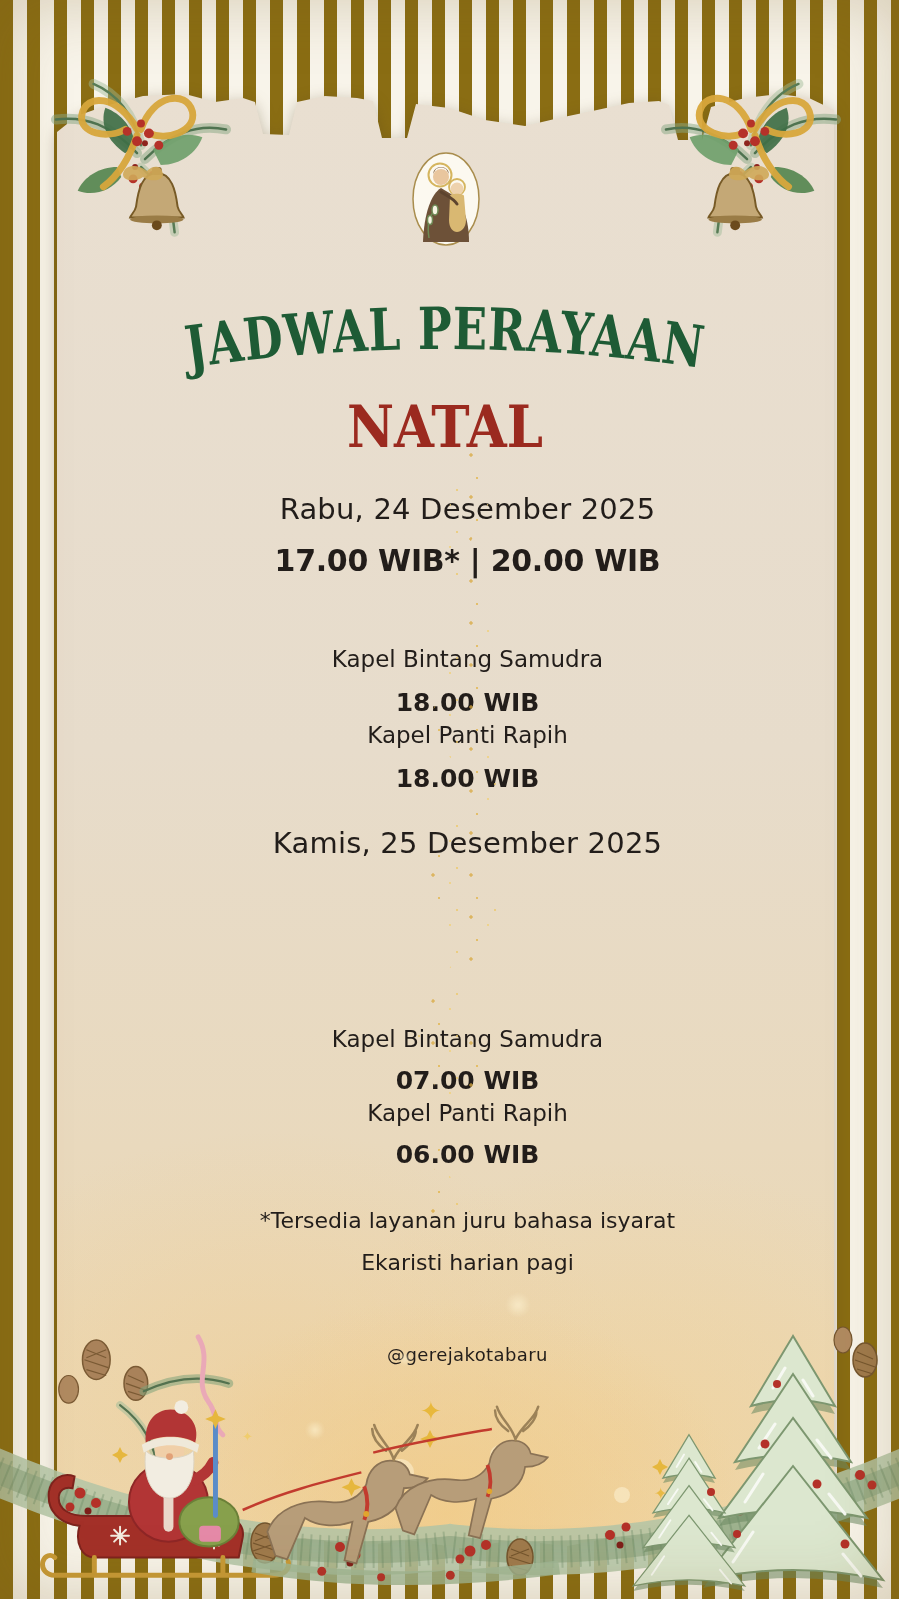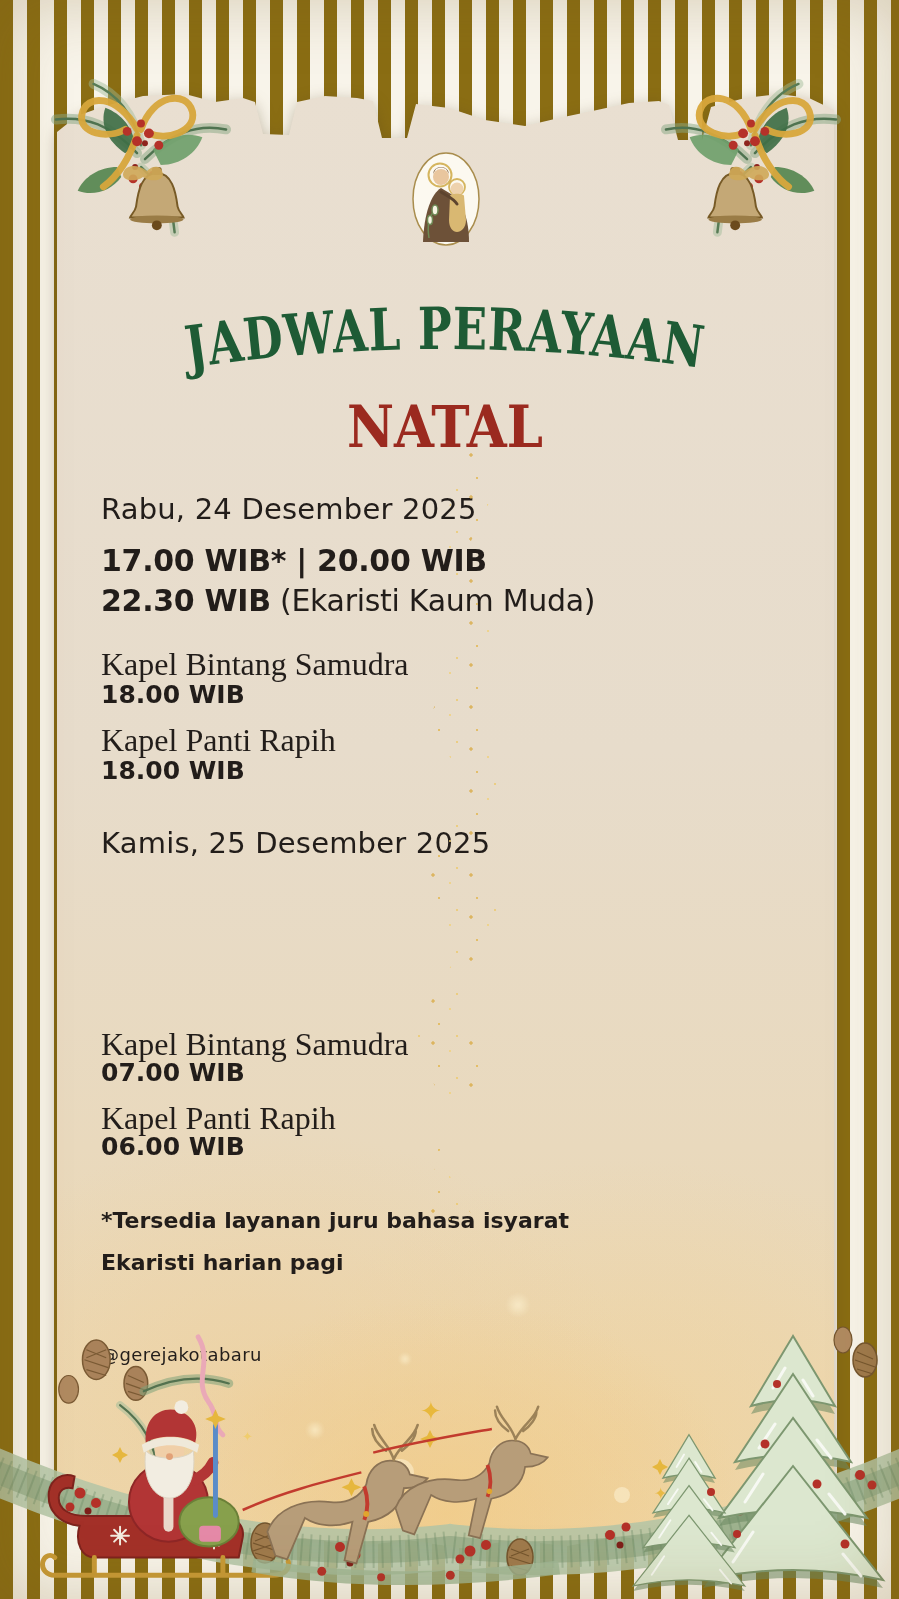--- a/index.html
+++ b/index.html
@@ -30,27 +30,27 @@
     position:absolute;left:332px;top:340px;width:150px;height:800px;z-index:2;opacity:.75;
     background-image:
       radial-gradient(2px 2px at 12px 8px,#e2b54a 60%,transparent 70%),
       radial-gradient(1.5px 1.5px at 30px 20px,#edc96a 60%,transparent 70%),
       radial-gradient(2.5px 2.5px at 6px 27px,#d9a93f 60%,transparent 70%),
       radial-gradient(1.5px 1.5px at 23px 35px,#f0d07a 60%,transparent 70%);
     background-size:38px 42px;
     clip-path:polygon(55% 0,70% 8%,50% 16%,72% 26%,58% 34%,80% 44%,52% 52%,78% 62%,45% 72%,70% 80%,30% 90%,60% 100%,20% 100%,40% 86%,15% 76%,45% 66%,25% 55%,50% 45%,28% 36%,48% 25%,35% 14%,45% 6%);
   }
   .title-svg{position:absolute;left:0;top:180px;width:777px;height:210px;}
-  .line{position:absolute;left:0;right:0;color:#221d1a;padding-left:44px;}
+  .line{position:absolute;left:0;right:0;text-align:center;color:#221d1a;padding-left:44px;}
   .date{font-size:29px;letter-spacing:.2px;}
   .big{font-size:30px;font-weight:bold;letter-spacing:-.3px;}
   .big .r{font-weight:normal;}
-  .venue{font-size:32px;font-family:Liberation Serif, serif;}
-  .vtime{font-size:25px;font-weight:bold;}
-  .note{font-size:22px;font-weight:bold;}
+  .venue{font-size:23px;}
+  .vtime{font-size:25px;font-weight:bold;margin-top:8px;}
+  .note{font-size:22px;}
   .handle{font-size:18px;letter-spacing:.4px;}
   .decor{position:absolute;z-index:5;}
   .mirror{transform:scaleX(-1);}
   .star{position:absolute;z-index:6;color:#e8b83c;line-height:1;}
   .bokeh{position:absolute;border-radius:50%;background:radial-gradient(circle,rgba(255,246,215,.6),rgba(255,246,215,0) 70%);filter:blur(1px);z-index:4;}
 </style>
 </head>
 <body>
 
 <div class="canvas">
@@ -66,23 +66,20 @@
         </defs>
       <text font-family="DejaVu Serif, serif" font-weight="bold" font-size="58" fill="#1e5b35" style="letter-spacing:1px">
         <textPath href="#title-arc" startOffset="50%" text-anchor="middle" textLength="515" lengthAdjust="spacingAndGlyphs">JADWAL PERAYAAN</textPath>
       </text>
       <text x="388" y="179" text-anchor="middle" font-family="DejaVu Serif, serif" font-weight="bold" font-size="57" fill="#9b2a1f" textLength="196" lengthAdjust="spacingAndGlyphs">NATAL</text>
     </svg>
 
     <div class="line date" style="top:404px">Rabu, 24 Desember 2025</div>
     <div class="line big" style="top:455px">
       <span class="b">17.00 WIB* | 20.00 WIB</span><span class="r"></span>
-    </div>
-    <div class="line big" style="top:495px">
-      <span class="b">22.30 WIB</span><span class="r"> (Ekaristi Kaum Muda)</span>
     </div>
     <div class="line venue" style="top:558px">Kapel Bintang Samudra</div>
     <div class="line vtime" style="top:592px">18.00 WIB</div>
     <div class="line venue" style="top:634px">Kapel Panti Rapih</div>
     <div class="line vtime" style="top:668px">18.00 WIB</div>
 
     <div class="line date" style="top:738px">Kamis, 25 Desember 2025</div>
     <div class="line venue" style="top:938px">Kapel Bintang Samudra</div>
     <div class="line vtime" style="top:970px">07.00 WIB</div>
     <div class="line venue" style="top:1012px">Kapel Panti Rapih</div>

